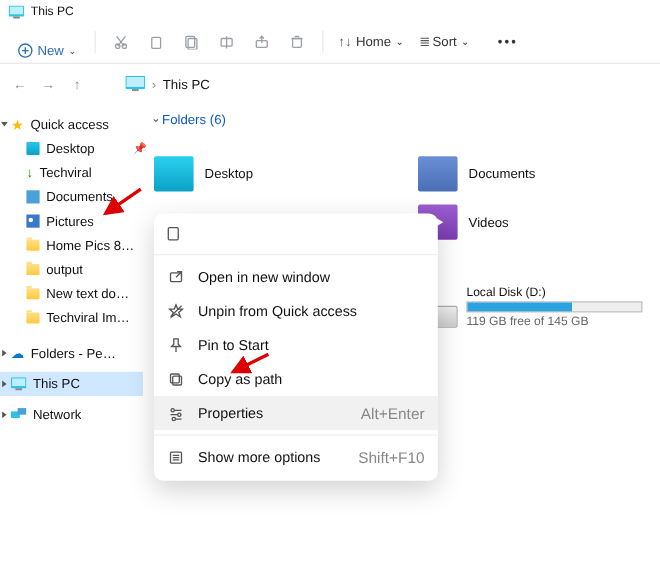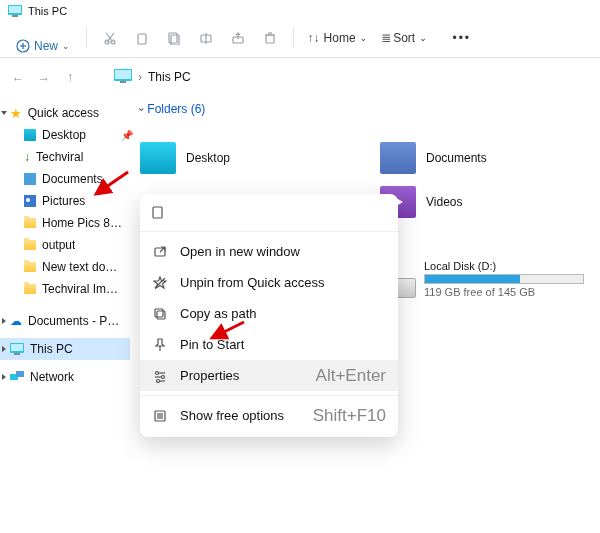--- a/index.html
+++ b/index.html
@@ -64,21 +64,21 @@
   .diskbar .fill { position:absolute; left:0; top:0; bottom:0; background:#2aa3e0; }
   .diskfree { color:#666; }
 
   
   .ctxmenu { position:absolute; left:140px; top:194px; width:258px; background:#fff; border-radius:8px; box-shadow:0 8px 24px rgba(0,0,0,0.18); padding:6px 0; z-index:50; }
   .ctx-iconrow { padding:4px 10px; color:#555; }
   .ctx-sep { height:1px; background:#eee; margin:4px 0; }
   .ctx-item { display:flex; align-items:center; gap:12px; padding:8px 12px; font-size:13px; position:relative; }
   .ctx-item.hovered { background:#f1f1f1; }
   .ctx-ic { width:16px; display:flex; justify-content:center; color:#555; }
-  .ctx-sc { position:absolute; right:12px; color:#888; font-size:17px; }
+  .ctx-sc { position:absolute; right:12px; color:#888; font-size:14px; }
 
   
   .arrow { position:absolute; z-index:100; }
   .arrow svg { display:block; }
 </style>
 </head>
 <body>
 
 <div class="titlebar">
   <span class="ticon">
@@ -211,21 +211,21 @@
       <span class="yfolder"></span>
       <span class="label">New text do…</span>
     </div>
     <div class="sb-item" style="padding-left:24px;">
       <span class="yfolder"></span>
       <span class="label">Techviral Im…</span>
     </div>
     <div style="height:10px"></div>
     <div class="sb-item top expandable">
       <span class="cloud">☁</span>
-      <span class="label">Documents - Pe…</span>
+      <span class="label">Folders - Pe…</span>
     </div>
     <div style="height:6px"></div>
     <div class="sb-item top expandable active">
       <span class="pcic">
         <svg width="14" height="12" viewBox="0 0 14 12">
             <rect x="0" y="0" width="14" height="10" rx="1" fill="#29c5e6"></rect>
             <rect x="1" y="1" width="12" height="7" fill="#bfefff"></rect>
             <rect x="4" y="10" width="6" height="2" fill="#888"></rect>
           </svg>
       </span>
@@ -312,33 +312,33 @@
         <svg width="14" height="14" viewBox="0 0 14 14" stroke="#555" fill="none" stroke-width="1.2">
           <path d="M7 1 L8.5 5 L13 5 L9.5 8 L11 12 L7 9.5 L3 12 L4.5 8 L1 5 L5.5 5 Z"></path>
           <line x1="2" y1="12" x2="12" y2="2"></line>
         </svg>
       </span>
     <span>Unpin from Quick access</span>
   </div>
   <div class="ctx-item">
     <span class="ctx-ic">
         <svg width="14" height="14" viewBox="0 0 14 14" stroke="#555" fill="none" stroke-width="1.2">
+          <path d="M5 1 H9 L9 6 L11 8 H3 L5 6 Z M7 8 V13"></path>
+        </svg>
+      </span>
+    <span>Pin to Start</span>
+  </div>
+  <div class="ctx-item">
+    <span class="ctx-ic">
+        <svg width="14" height="14" viewBox="0 0 14 14" stroke="#555" fill="none" stroke-width="1.2">
           <rect x="2" y="2" width="8" height="8" rx="1"></rect>
           <rect x="4" y="4" width="8" height="8" rx="1"></rect>
         </svg>
       </span>
     <span>Copy as path</span>
-  </div>
-  <div class="ctx-item">
-    <span class="ctx-ic">
-        <svg width="14" height="14" viewBox="0 0 14 14" stroke="#555" fill="none" stroke-width="1.2">
-          <path d="M5 1 H9 L9 6 L11 8 H3 L5 6 Z M7 8 V13"></path>
-        </svg>
-      </span>
-    <span>Pin to Start</span>
   </div>
   <div class="ctx-item hovered">
     <span class="ctx-ic">
         <svg width="14" height="14" viewBox="0 0 14 14" stroke="#555" fill="none" stroke-width="1.2">
           <circle cx="4" cy="4" r="1.5"></circle>
           <line x1="6" y1="4" x2="12" y2="4"></line>
           <circle cx="10" cy="8" r="1.5"></circle>
           <line x1="2" y1="8" x2="8" y2="8"></line>
           <circle cx="5" cy="12" r="1.5"></circle>
           <line x1="7" y1="12" x2="12" y2="12"></line>
@@ -350,21 +350,21 @@
   <div class="ctx-sep"></div>
   <div class="ctx-item">
     <span class="ctx-ic">
         <svg width="14" height="14" viewBox="0 0 14 14" stroke="#555" fill="none" stroke-width="1.2">
           <rect x="2" y="2" width="10" height="10" rx="1"></rect>
           <line x1="4" y1="5" x2="10" y2="5"></line>
           <line x1="4" y1="7" x2="10" y2="7"></line>
           <line x1="4" y1="9" x2="10" y2="9"></line>
         </svg>
       </span>
-    <span>Show free options</span>
+    <span>Show more options</span>
     <span class="ctx-sc">Shift+F10</span>
   </div>
 </div>
 
 <div class="arrow" style="left:90px; top:170px;">
   <svg width="40" height="30">
       <defs>
         <marker id="ah1" markerWidth="6" markerHeight="6" refX="5" refY="3" orient="auto">
           <path d="M0,0 L6,3 L0,6 Z" fill="#d00"></path>
         </marker>

